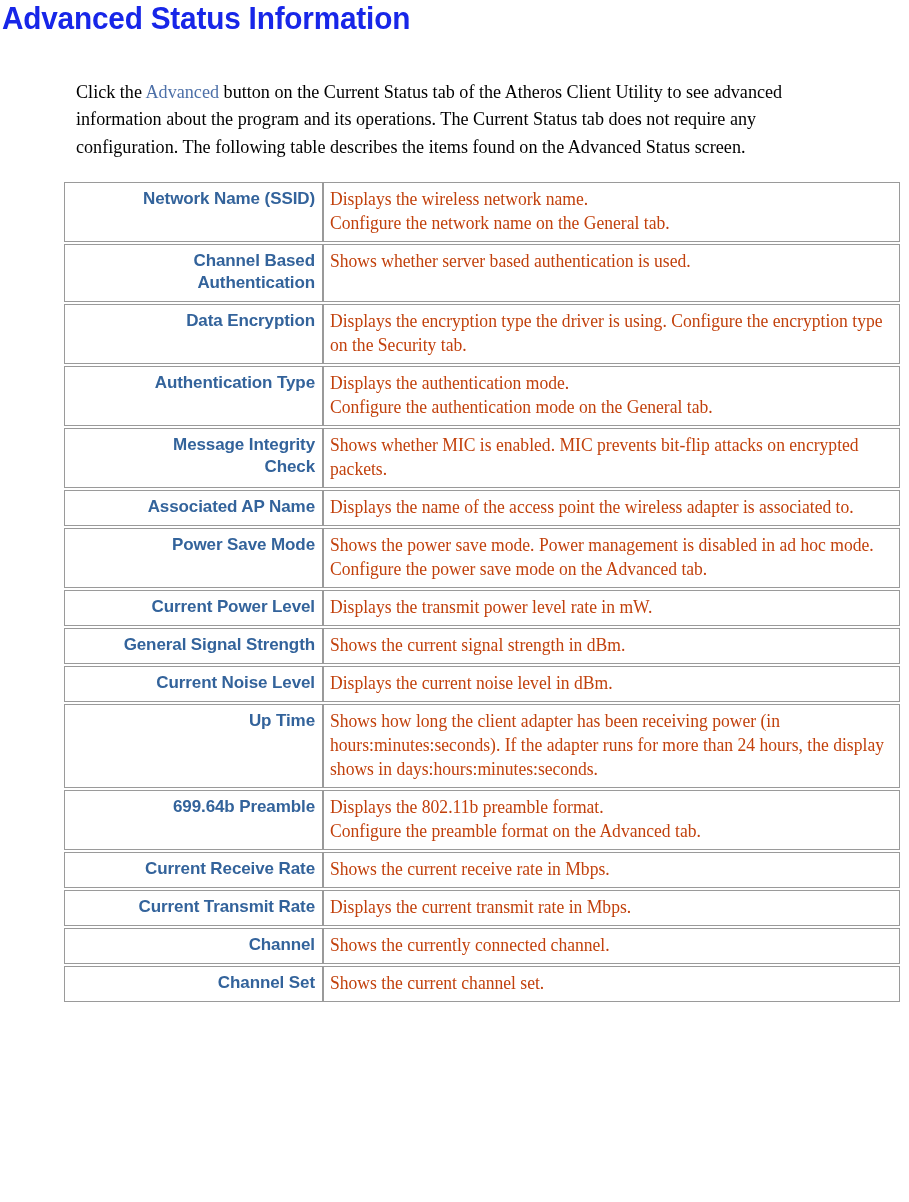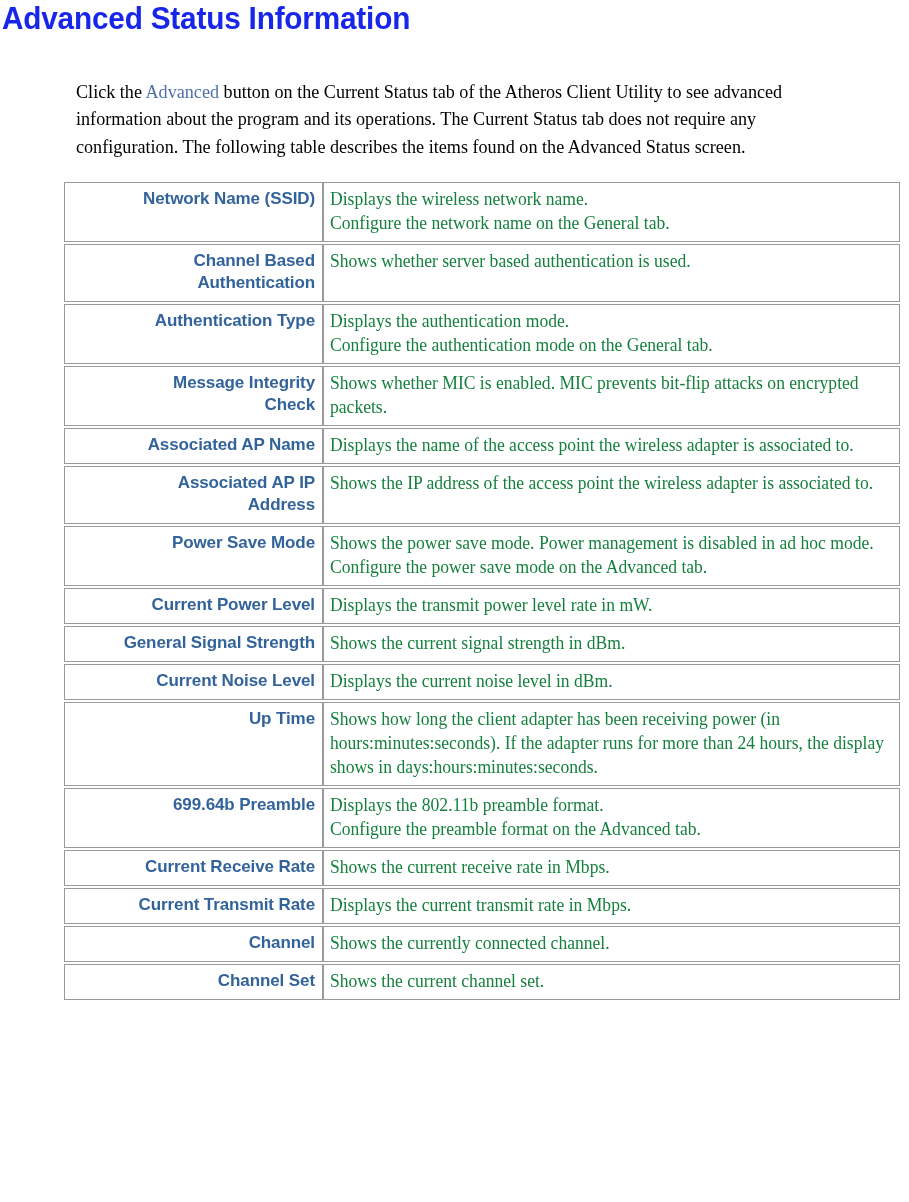--- a/index.html
+++ b/index.html
@@ -82,21 +82,21 @@
     color: #33639b;
     letter-spacing: -0.1px;
     white-space: pre-line;
   }
 
   .cell-desc {
     padding: 4px 6px 6px 6px;
     font-family: "Liberation Serif", "DejaVu Serif", serif;
     font-size: 18.5px;
     line-height: 24px;
-    color: #15803d;
+    color: #c2410c;
     white-space: pre-line;
   }
   .cell-desc-inner {
     display: block;
     transform: scaleX(0.95);
     transform-origin: left top;
     width: 105%;
   }
 </style>
 </head>
@@ -114,37 +114,36 @@
           <td class="cell-label">Network Name (SSID)</td>
           <td class="cell-desc"><span class="cell-desc-inner">Displays the wireless network name.
 Configure the network name on the General tab.</span></td>
         </tr>
         <tr>
           <td class="cell-label">Channel Based
 Authentication</td>
           <td class="cell-desc"><span class="cell-desc-inner">Shows whether server based authentication is used.</span></td>
         </tr>
         <tr>
+          <td class="cell-label">Data Encryption</td>
+          <td class="cell-desc"><span class="cell-desc-inner">Displays the encryption type the driver is using.   Configure the encryption type on the Security tab.</span></td>
+        </tr>
+        <tr>
           <td class="cell-label">Authentication Type</td>
           <td class="cell-desc"><span class="cell-desc-inner">Displays the authentication mode.
 Configure the authentication mode on the General tab.</span></td>
         </tr>
         <tr>
           <td class="cell-label">Message Integrity
 Check</td>
           <td class="cell-desc"><span class="cell-desc-inner">Shows whether MIC is enabled. MIC prevents bit-flip attacks on encrypted packets.</span></td>
         </tr>
         <tr>
           <td class="cell-label">Associated AP Name</td>
           <td class="cell-desc"><span class="cell-desc-inner">Displays the name of the access point the wireless adapter is associated to.</span></td>
-        </tr>
-        <tr>
-          <td class="cell-label">Associated AP IP
-Address</td>
-          <td class="cell-desc"><span class="cell-desc-inner">Shows the IP address of the access point the wireless adapter is associated to.</span></td>
         </tr>
         <tr>
           <td class="cell-label">Power Save Mode</td>
           <td class="cell-desc"><span class="cell-desc-inner">Shows the power save mode. Power management is disabled in ad hoc mode.
 Configure the power save mode on the Advanced tab.</span></td>
         </tr>
         <tr>
           <td class="cell-label">Current Power Level</td>
           <td class="cell-desc"><span class="cell-desc-inner">Displays the transmit power level rate in mW.</span></td>
         </tr>

